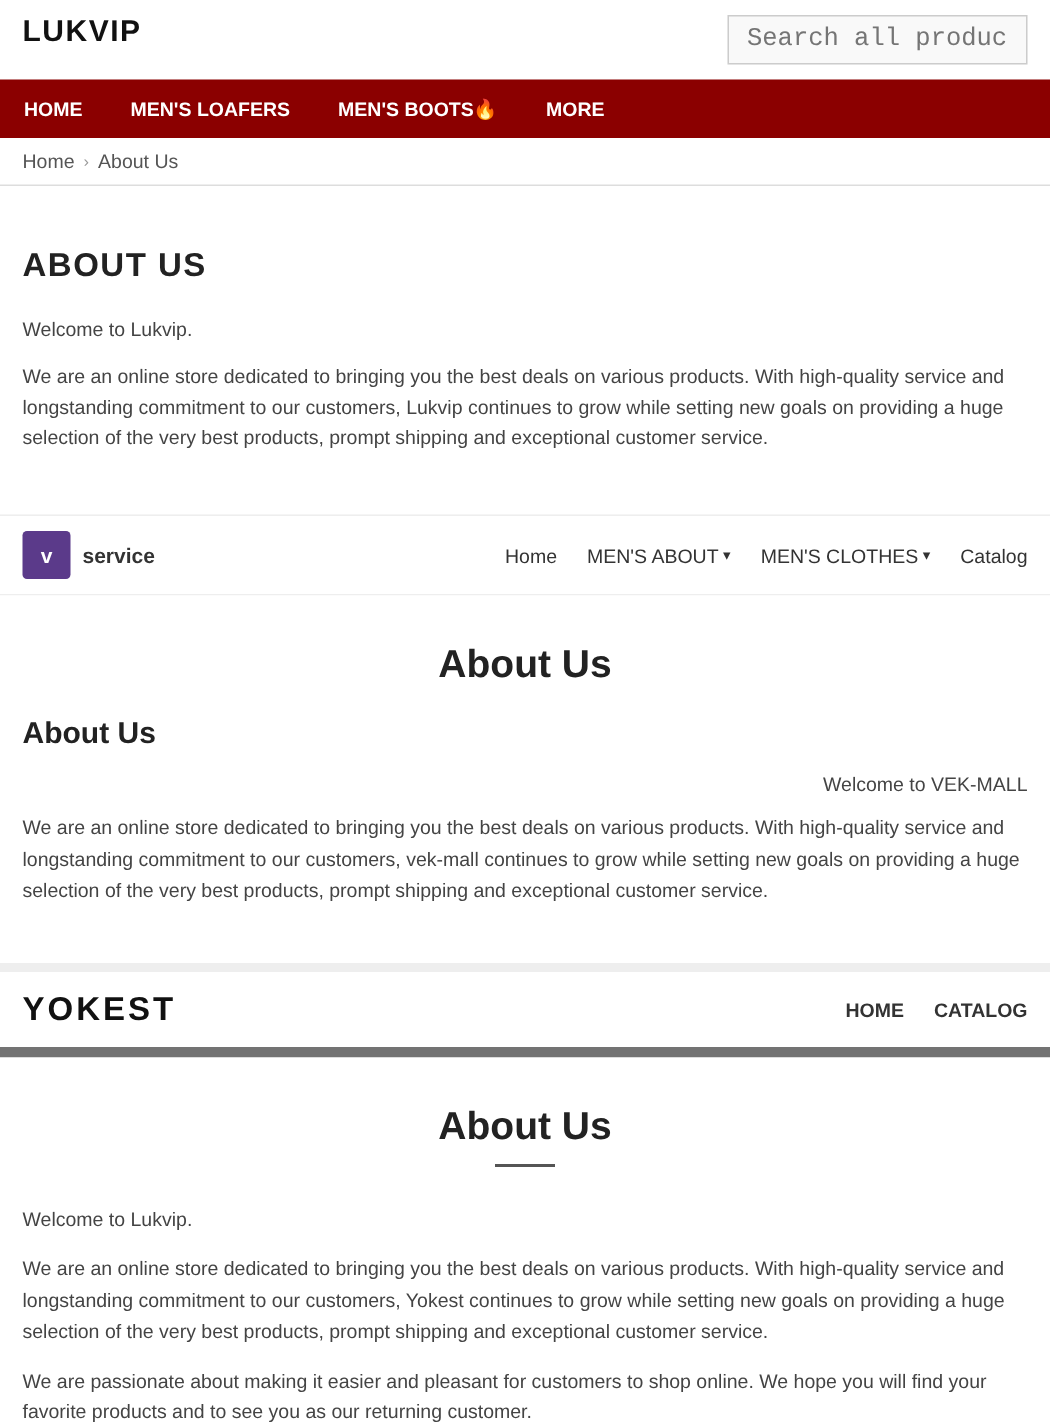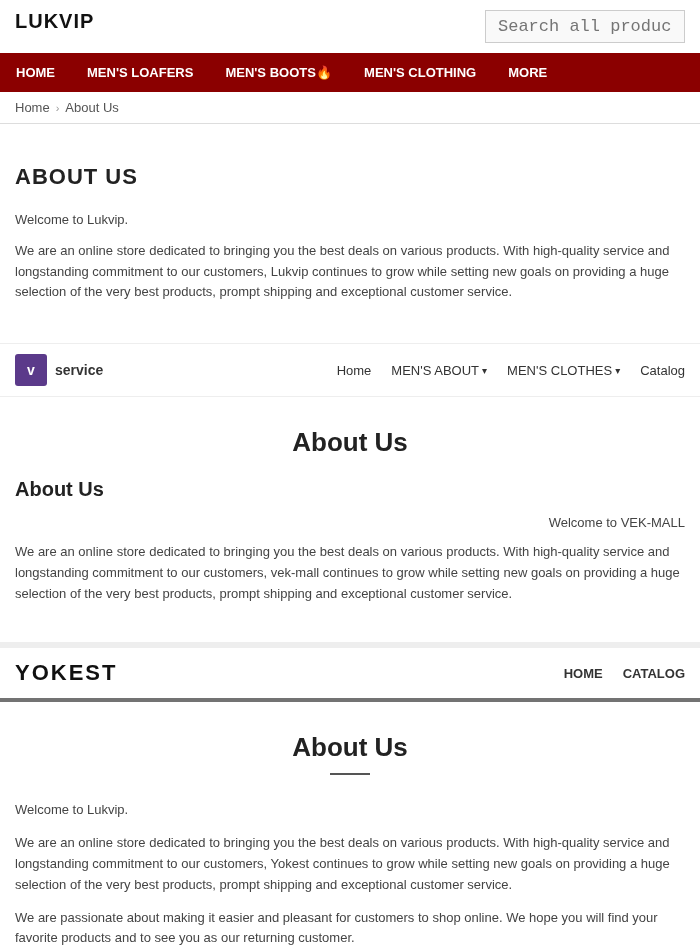--- a/index.html
+++ b/index.html
@@ -29,21 +29,21 @@
     .vekmall-nav-item { font-size: 13px; color: #333; cursor: pointer; display: flex; align-items: center; gap: 3px; }
 
     .vekmall-content { padding: 30px 15px; background: #fff; }
     .vekmall-content h1 { font-size: 26px; font-weight: bold; color: #222; margin-bottom: 20px; text-align: center; }
     .vekmall-content h2 { font-size: 20px; font-weight: bold; color: #222; margin-bottom: 12px; }
     .vekmall-content p { font-size: 13px; color: #444; line-height: 1.6; margin-bottom: 8px; }
     .vekmall-welcome { font-size: 13px; color: #555; margin-bottom: 10px; text-align: right; }
 
     
     .yokest-section { background: #fff; border-top: 6px solid #eee; }
-    .yokest-header { display: flex; align-items: center; padding: 12px 15px; border-bottom: 4px solid #737373; }
+    .yokest-header { display: flex; align-items: center; padding: 12px 15px; border-bottom: 7px solid #737373; }
     .yokest-logo { font-size: 22px; font-weight: bold; color: #111; letter-spacing: 2px; }
     .yokest-nav { margin-left: auto; display: flex; gap: 20px; align-items: center; }
     .yokest-nav-item { font-size: 13px; color: #333; font-weight: bold; cursor: pointer; text-transform: uppercase; }
 
     .yokest-content { padding: 30px 15px 20px 15px; background: #fff; }
     .yokest-content h1 { font-size: 26px; font-weight: bold; color: #222; text-align: center; margin-bottom: 10px; }
     .yokest-divider { width: 40px; height: 2px; background: #555; margin: 0 auto 25px auto; }
     .yokest-content p { font-size: 13px; color: #444; line-height: 1.6; margin-bottom: 12px; }
 
     .chevron { font-size: 10px; }
@@ -54,21 +54,20 @@
 <div>
   <div class="lukvip-header">
     <span class="lukvip-logo">LUKVIP</span>
     <input class="lukvip-search" type="text" placeholder="Search all products..." style="">
   </div>
 
   <nav class="lukvip-nav">
     <div class="lukvip-nav-item">HOME</div>
     <div class="lukvip-nav-item">MEN'S LOAFERS</div>
     <div class="lukvip-nav-item"><span>MEN'S BOOTS</span><span>🔥</span></div>
-    <div class="lukvip-nav-item">MEN'S CLOTHING</div>
     <div class="lukvip-nav-item">MORE</div>
   </nav>
 
   <div class="lukvip-breadcrumb">
     <span>Home</span>
     <span class="lukvip-breadcrumb-sep">›</span>
     <span>About Us</span>
   </div>
 
   <div class="lukvip-content">

